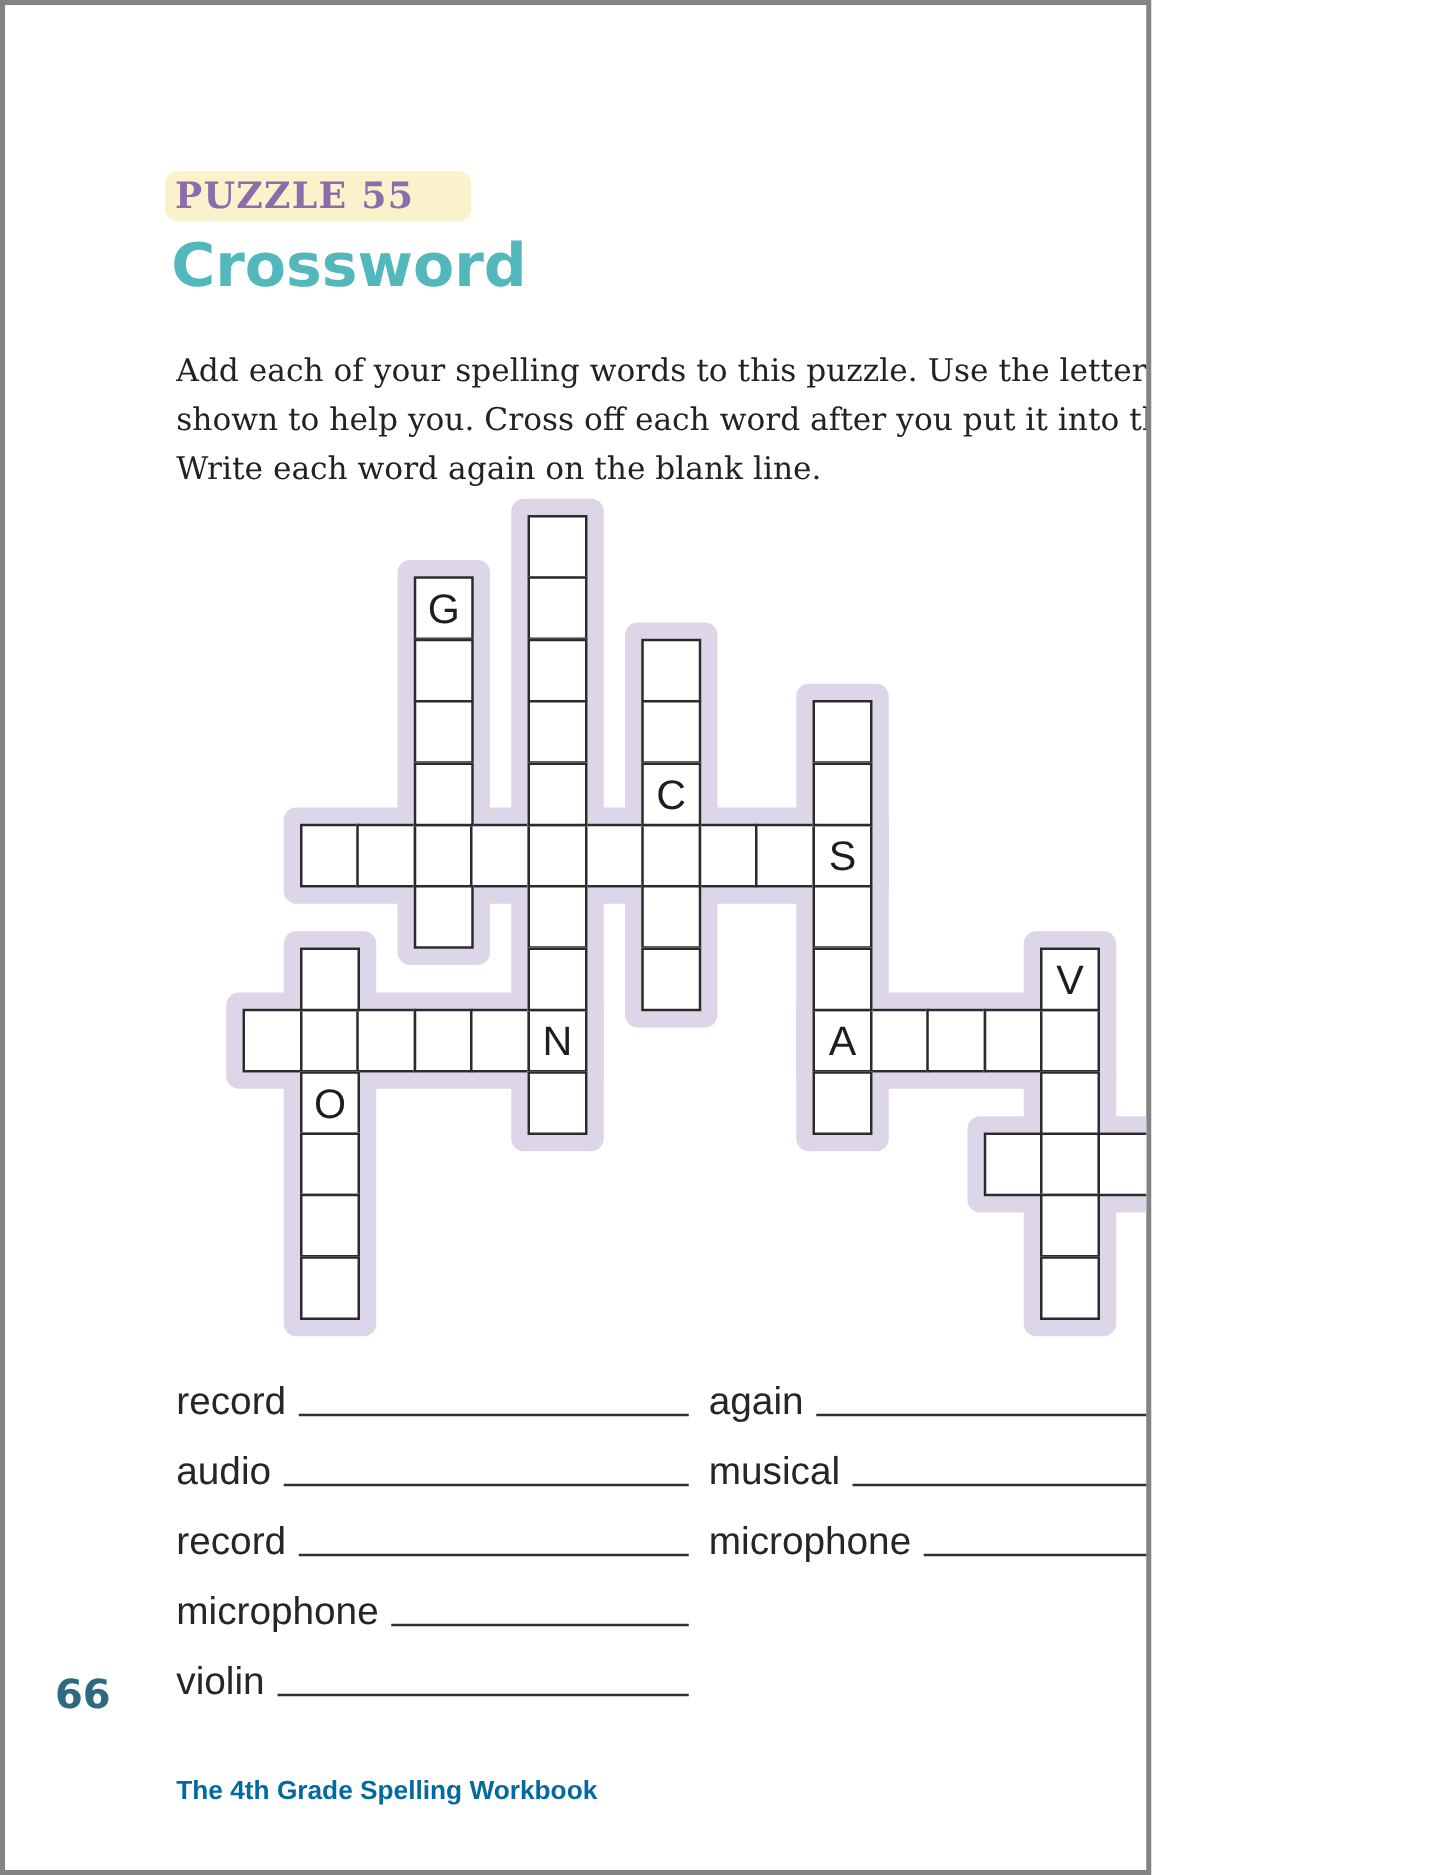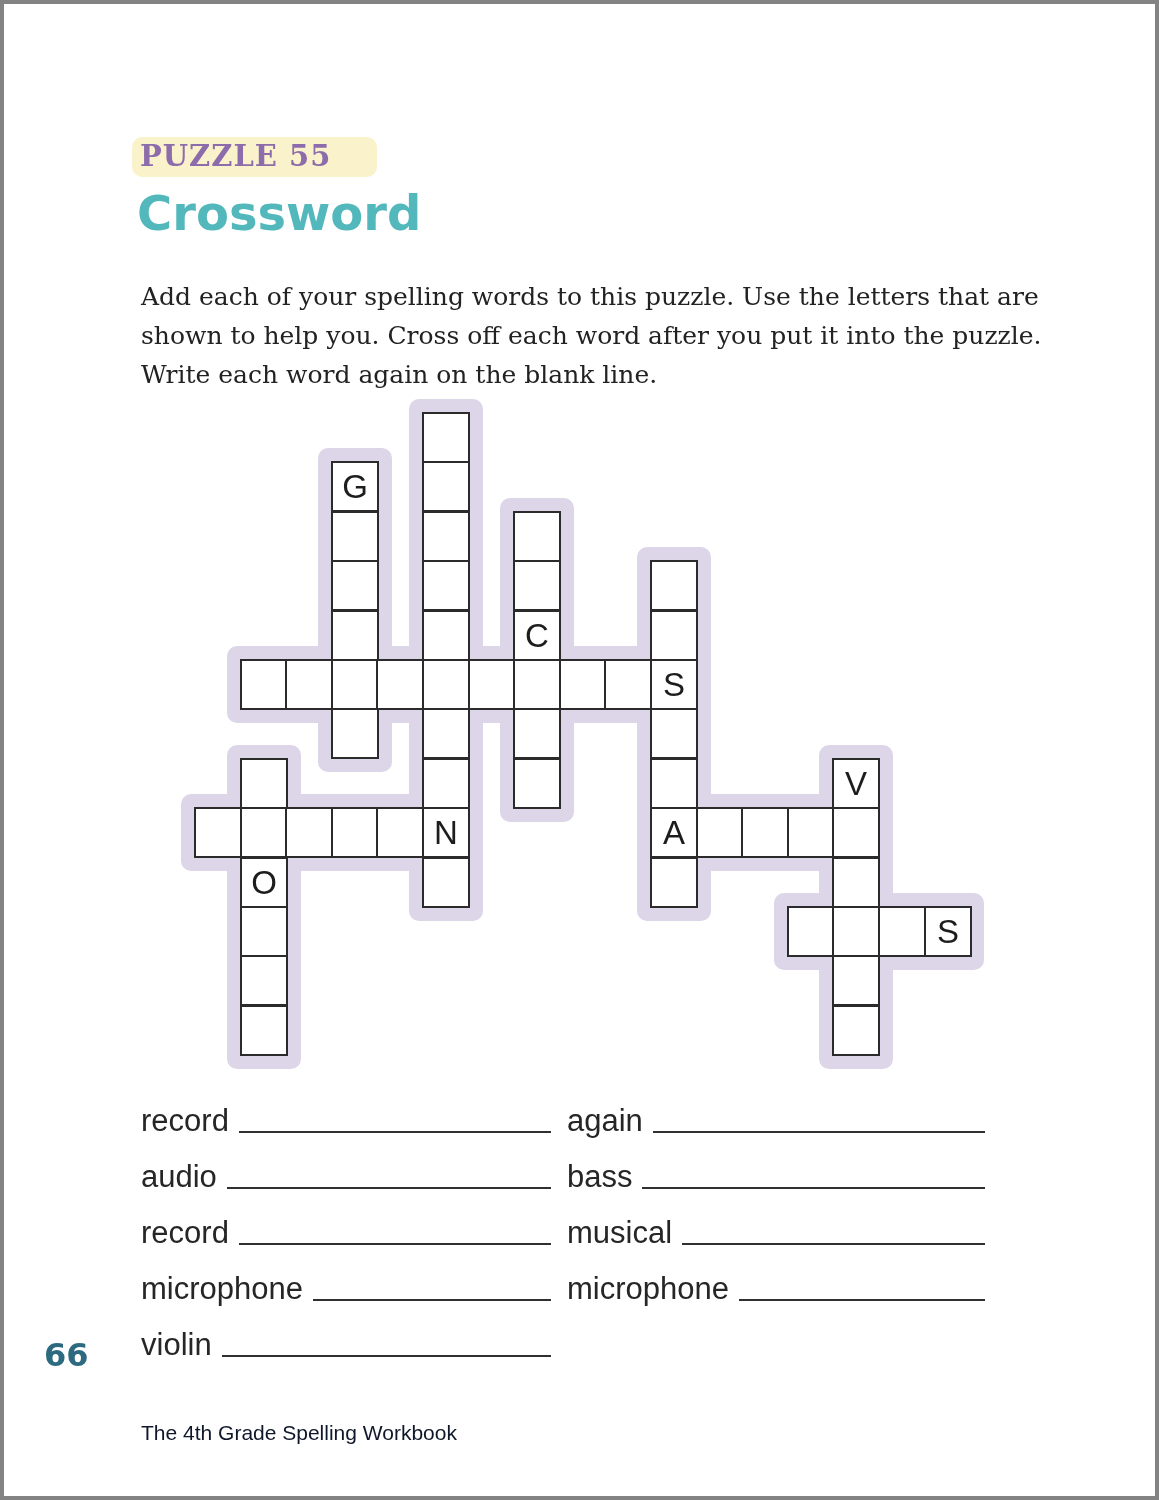--- a/index.html
+++ b/index.html
@@ -1,17 +1,17 @@
 <!DOCTYPE html>
 <html><head>
 <meta charset="utf-8">
 <style>
   html,body{margin:0;padding:0;background:#ffffff;}
   .page{
-    position:relative;width:1159px;height:1500px;background:#ffffff;
+    position:relative;width:921px;height:1500px;background:#ffffff;
     border:4px solid #838383;box-sizing:border-box;overflow:hidden;
     font-family:"Liberation Sans",sans-serif;
   }
   .puzzle-label{
     position:absolute;left:128px;top:133px;
     font-family:"DejaVu Serif",serif;font-weight:bold;font-size:29px;line-height:30px;
     letter-spacing:1px;
     padding:4px 46px 6px 8px;border-radius:10px;
   }
   .title{
@@ -149,31 +149,27 @@
         <div class="wl-line"></div>
       </div>
     </div>
 
   <div class="word-col right" id="wordlist-right">
       <div class="wl-row">
         <span class="wl-word">again</span>
         <div class="wl-line"></div>
       </div>
       <div class="wl-row">
-        <span class="wl-word">bass</span>
-        <div class="wl-line"></div>
-      </div>
-      <div class="wl-row">
         <span class="wl-word">musical</span>
         <div class="wl-line"></div>
       </div>
       <div class="wl-row">
         <span class="wl-word">microphone</span>
         <div class="wl-line"></div>
       </div>
     </div>
 
   <div>
     <span class="pagenum" style="color: rgb(45, 106, 128);">66</span>
-    <span class="booktitle" style="color: #0f172a;">The 4th Grade Spelling Workbook</span>
+    <span class="booktitle" style="color: #0369a1; font-weight: bold;">The 4th Grade Spelling Workbook</span>
   </div>
 
 </div>
 
 </body></html>

